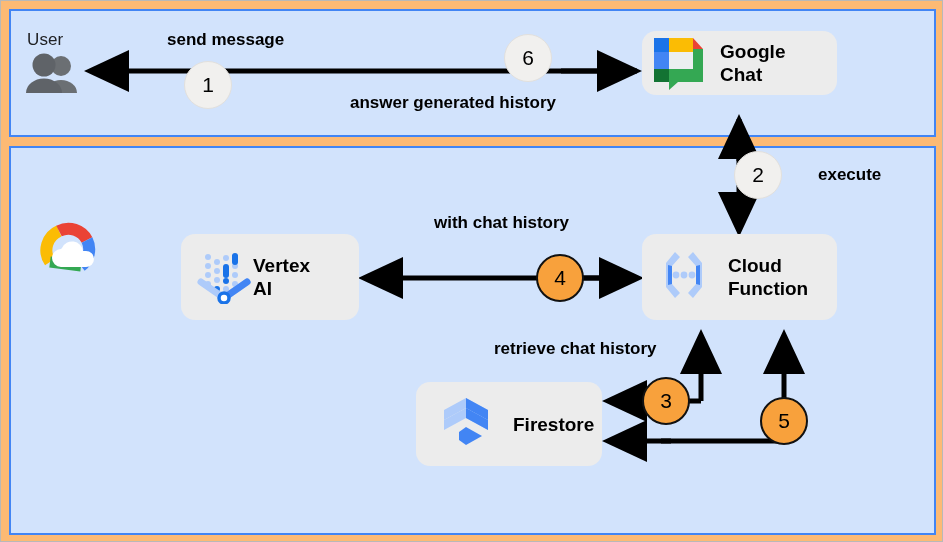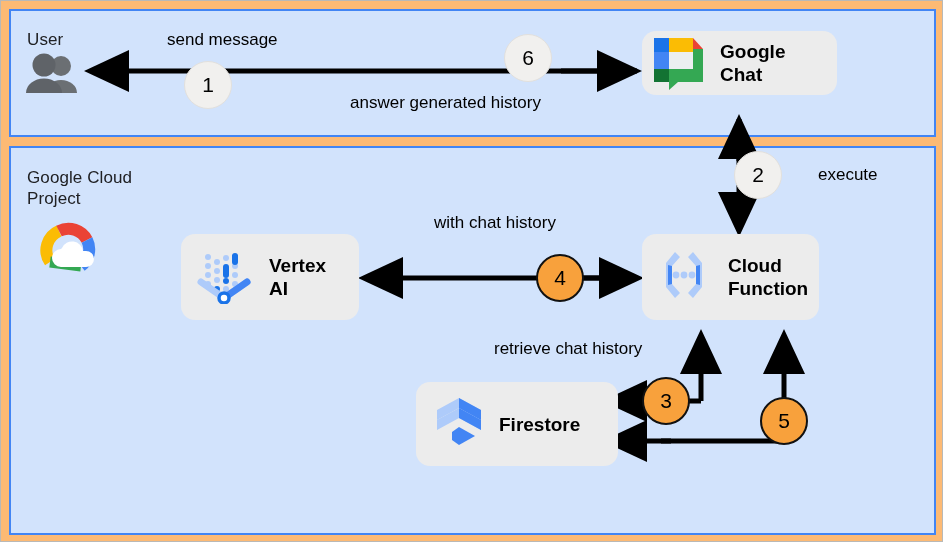--- a/index.html
+++ b/index.html
@@ -48,33 +48,33 @@
   .node .node-label {
     font-size: 19px;
     font-weight: bold;
     color: #000;
     line-height: 23px;
     white-space: pre-line;
     text-align: left;
   }
   .node .node-icon { flex: 0 0 auto; display: block; }
   #node-google-chat   { left: 641px; top: 30px;  width: 195px; height: 64px;  padding-left: 8px; gap: 14px; }
-  #node-vertex-ai     { left: 180px; top: 233px; width: 178px; height: 86px;  padding-left: 14px; gap: 16px; }
-  #node-cloud-function{ left: 641px; top: 233px; width: 177px; height: 86px;  padding-left: 14px; gap: 16px; }
-  #node-firestore     { left: 415px; top: 381px; width: 202px; height: 84px;  padding-left: 16px; gap: 13px; }
+  #node-vertex-ai     { left: 180px; top: 233px; width: 178px; height: 86px;  padding-left: 14px; gap: 0; }
+  #node-cloud-function{ left: 641px; top: 233px; width: 195px; height: 86px;  padding-left: 14px; gap: 16px; }
+  #node-firestore     { left: 415px; top: 381px; width: 186px; height: 84px;  padding-left: 23px; gap: 20px; }
 
   
   .edge-label {
     position: absolute;
     font-size: 17px;
     color: #000;
     line-height: 22px;
     white-space: pre;
   }
-  .edge-label.bold { font-weight: normal; }
+  .edge-label.bold { font-weight: bold; }
 
   
   .badge {
     position: absolute;
     width: 48px;
     height: 48px;
     border-radius: 50%;
     display: flex;
     align-items: center;
     justify-content: center;
@@ -89,22 +89,20 @@
 </style>
 </head>
 <body>
 
 <div id="canvas">
 
   <div class="panel" id="panel-user"></div>
   <div class="panel" id="panel-gcp"></div>
 
   <div class="panel-title" style="left:26px; top:28px;">User</div>
-  <div class="panel-title" style="left:26px; top:166px;">Google Cloud
-Project</div>
 
   <span style="position:absolute; left:24px; top:52px;">
     <svg width="52" height="40" viewBox="0 0 52 40">
       <circle cx="36" cy="13" r="10" fill="#6b6f73"></circle>
       <path d="M20 40 a16 13 0 0 1 32 0 z" fill="#6b6f73"></path>
       <circle cx="19" cy="12" r="11.5" fill="#5f6368"></circle>
       <path d="M1 40 a18 14.5 0 0 1 36 0 z" fill="#5f6368"></path>
     </svg>
   </span>
 

